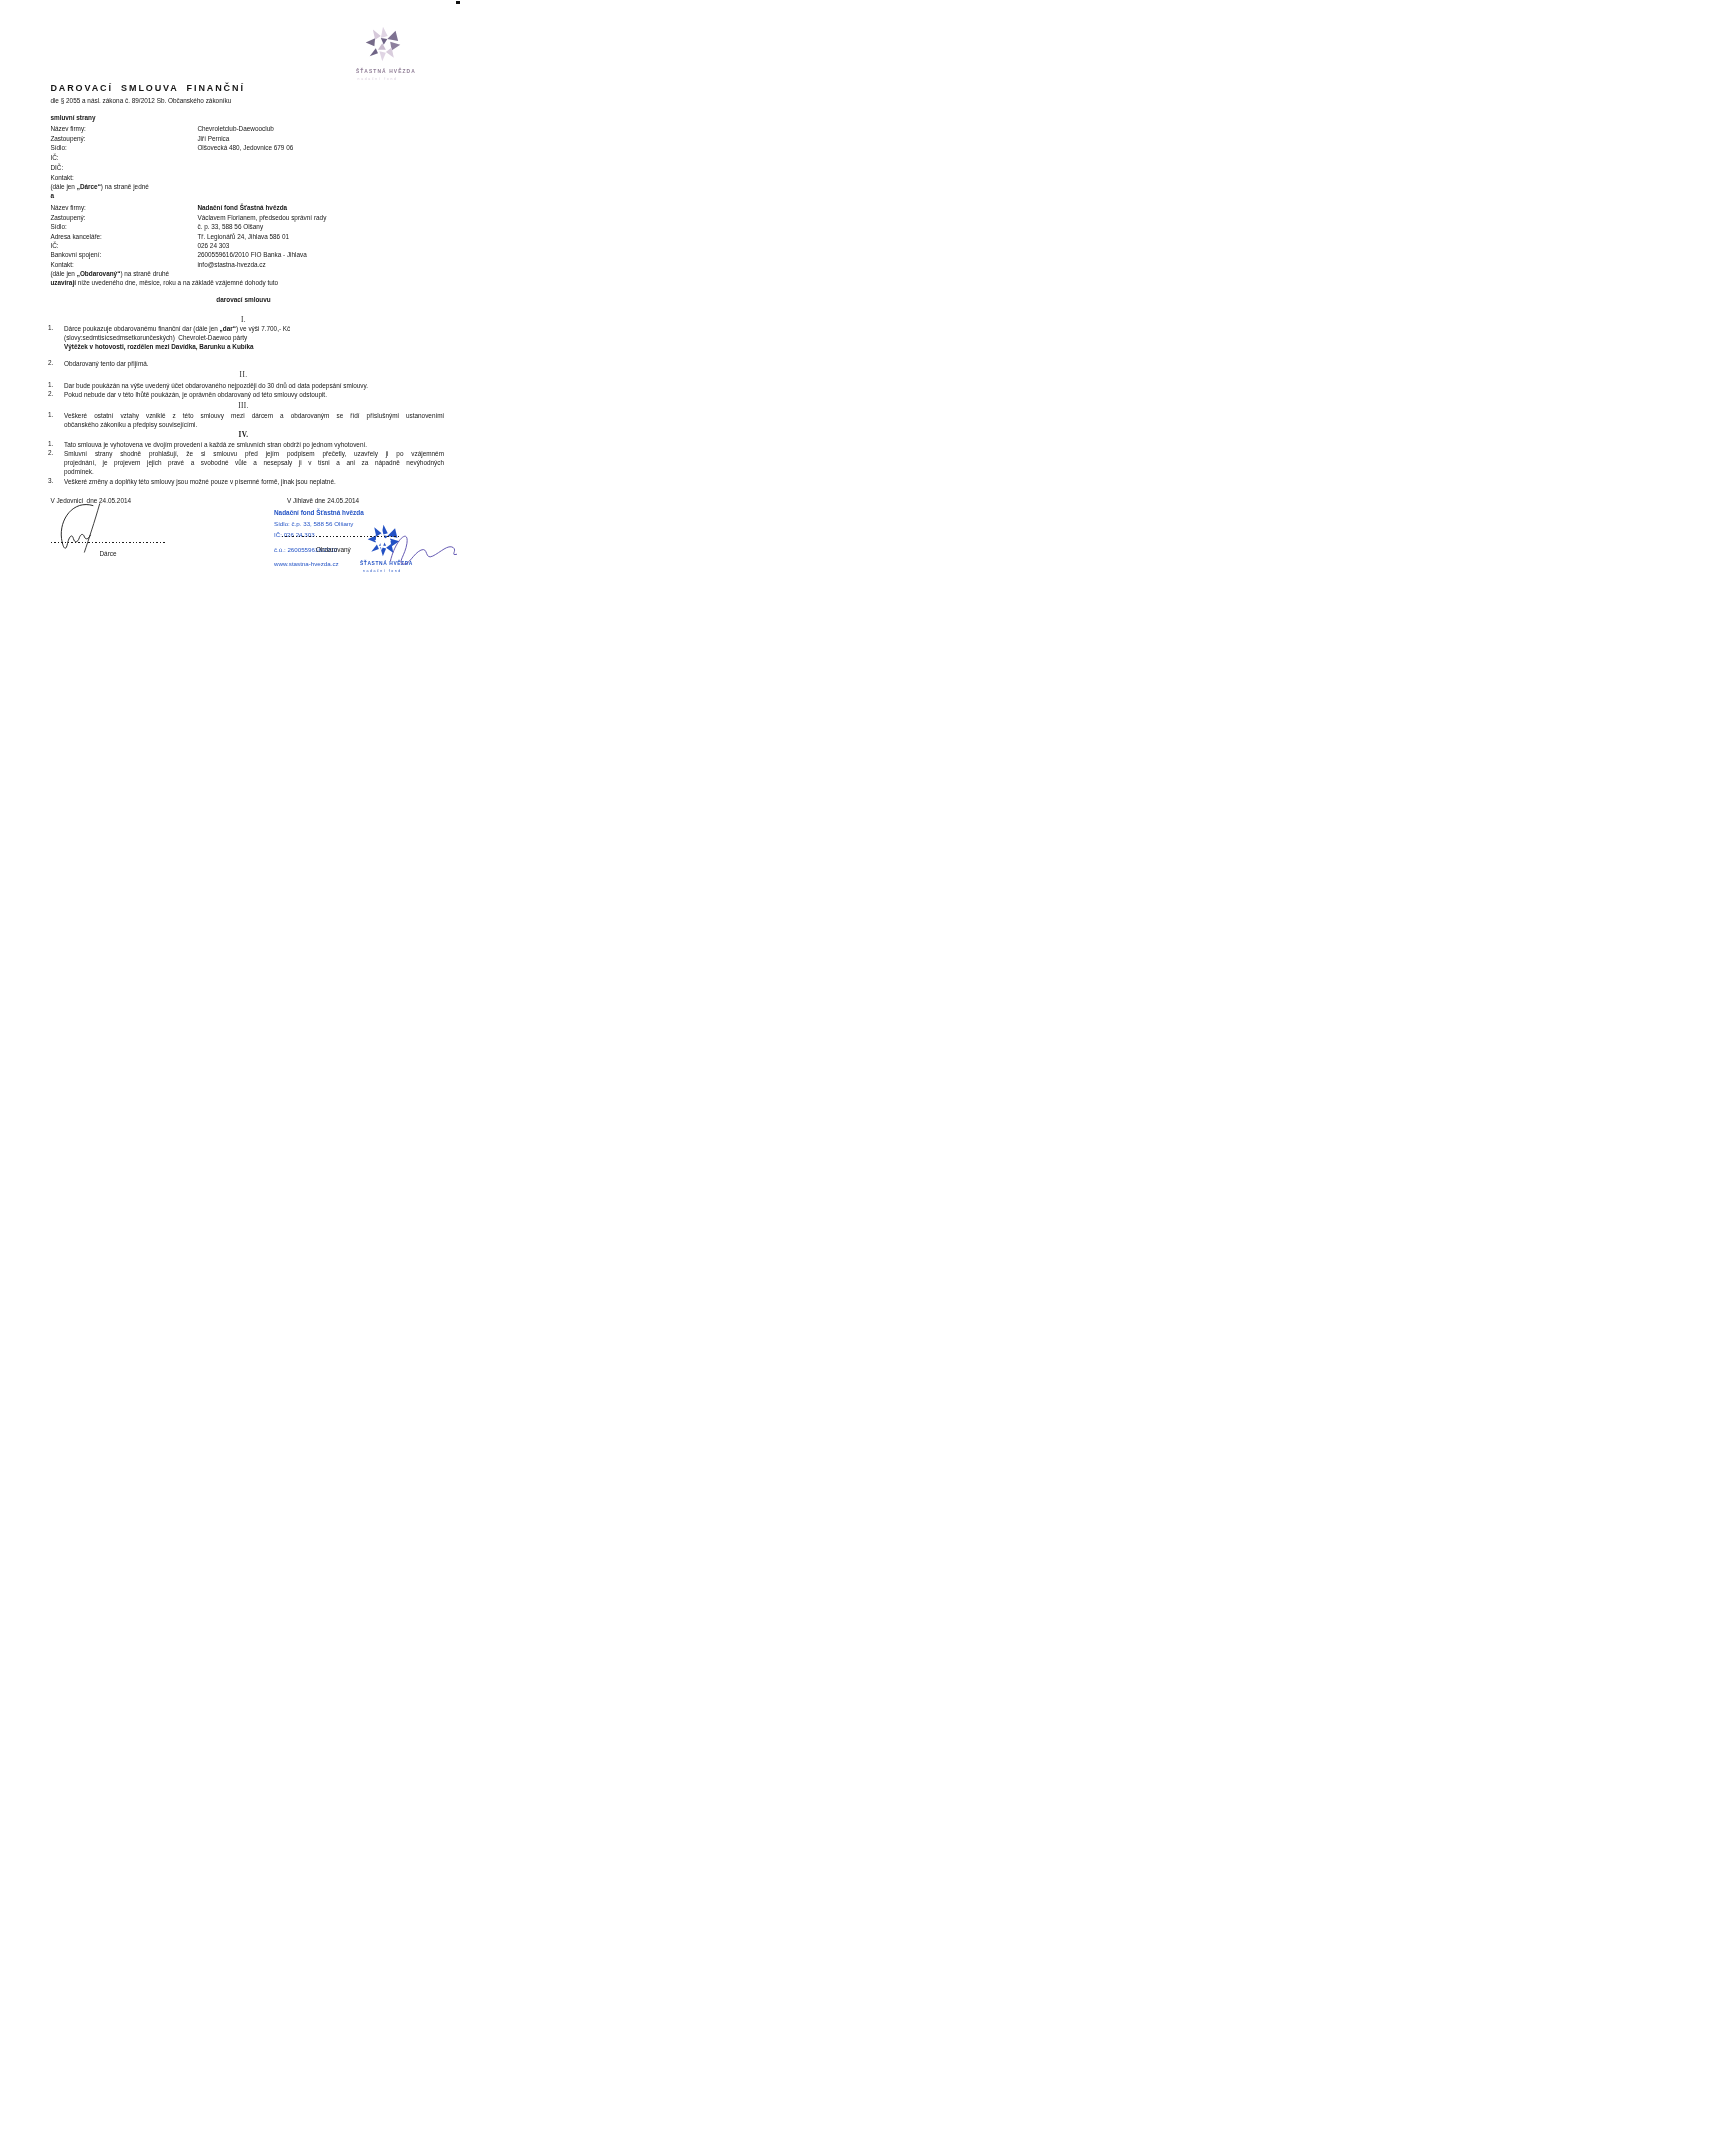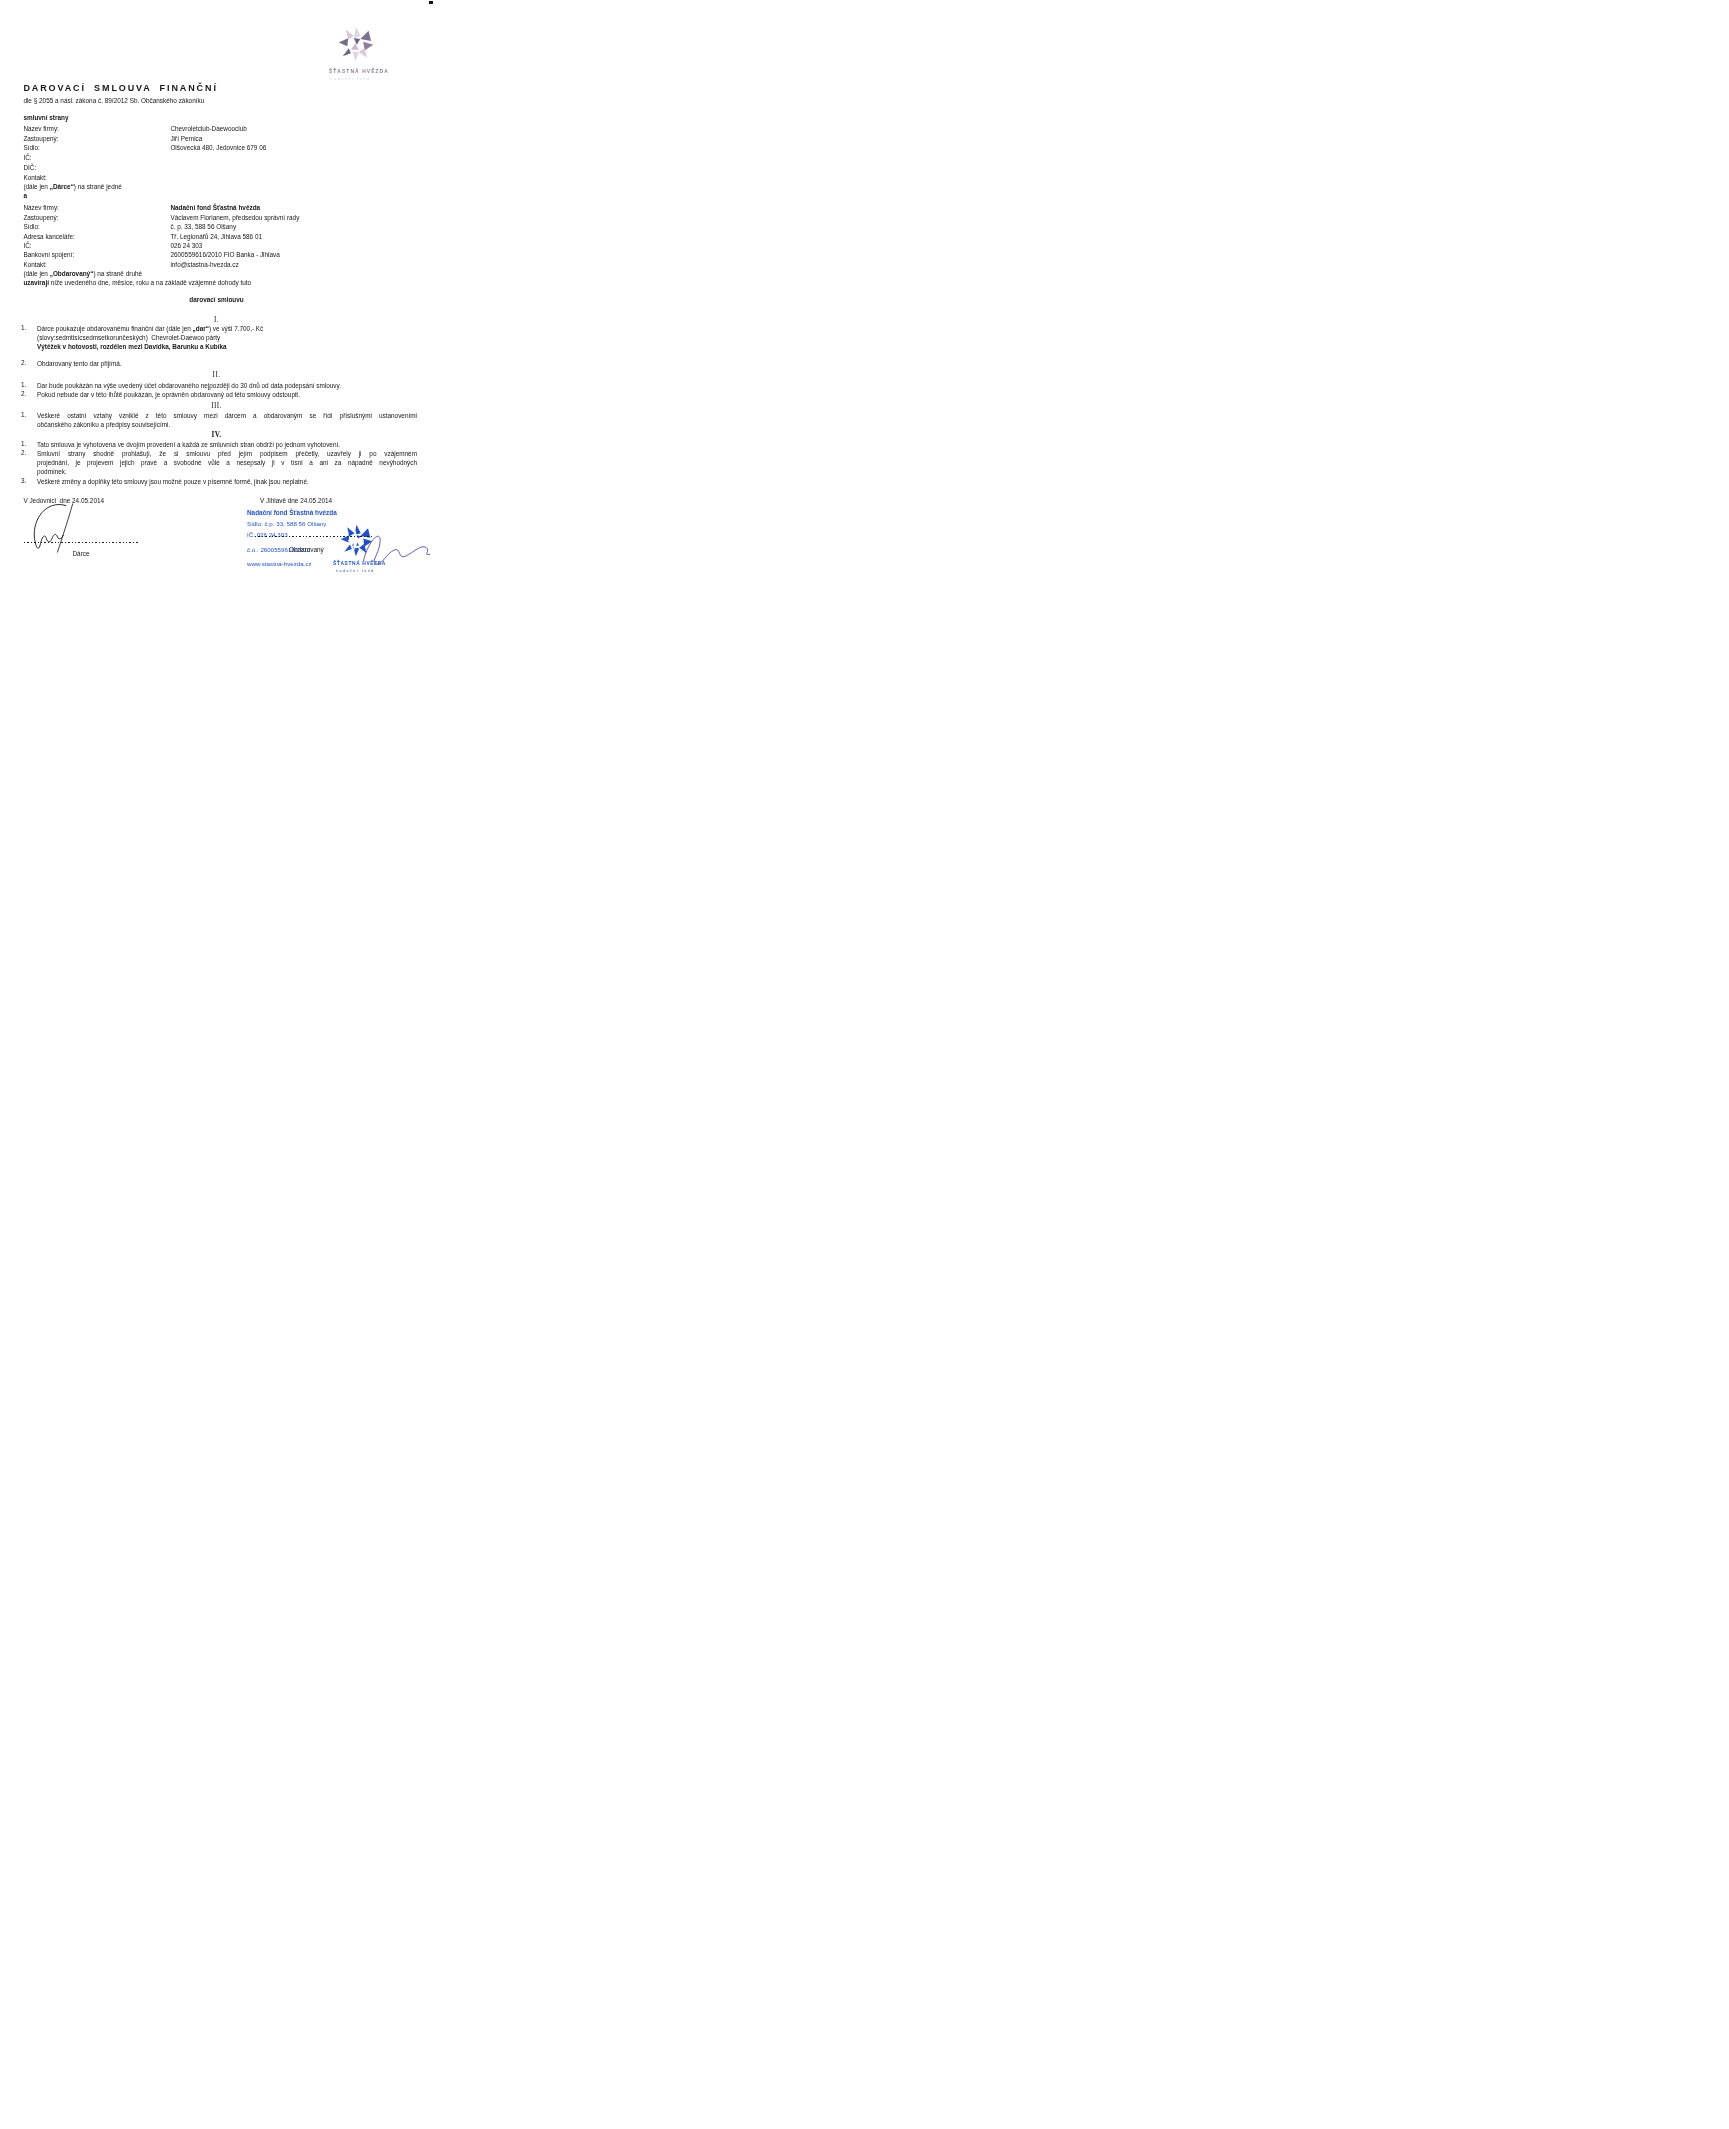--- a/index.html
+++ b/index.html
@@ -1,17 +1,17 @@
 <!DOCTYPE html>
 <html style="font-size:6.8px"><head>
 <meta charset="utf-8">
 <style>
   html,body{margin:0;padding:0;background:#ffffff;}
   .page{position:relative;width:433px;height:608px;background:#fff;overflow:hidden;
-        font-family:"Liberation Sans",sans-serif;color:#161616;font-size:6.4px;}
+        font-family:"Liberation Sans",sans-serif;color:#161616;font-size:6.4px;margin-left:27px;}
   .abs{position:absolute;}
   .b{font-weight:700;}
   .pre{white-space:pre-wrap;}
   .center{left:0;right:0;text-align:center;}
   .numeral{font-family:"Liberation Serif",serif;font-size:7.2px;letter-spacing:0.4px;}
   .item-num{position:absolute;left:0;width:12.8px;}
   .item-text{margin-left:16px;line-height:9.2px;}
   .jline{text-align:justify;text-align-last:justify;}
   .row-label{position:absolute;left:0;}
   .row-value{position:absolute;left:147px;white-space:nowrap;}

